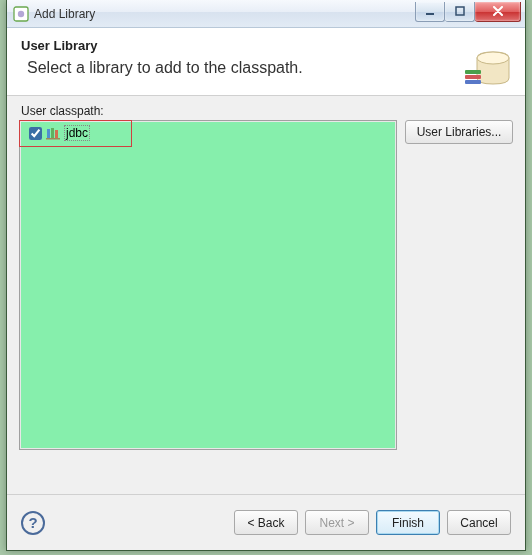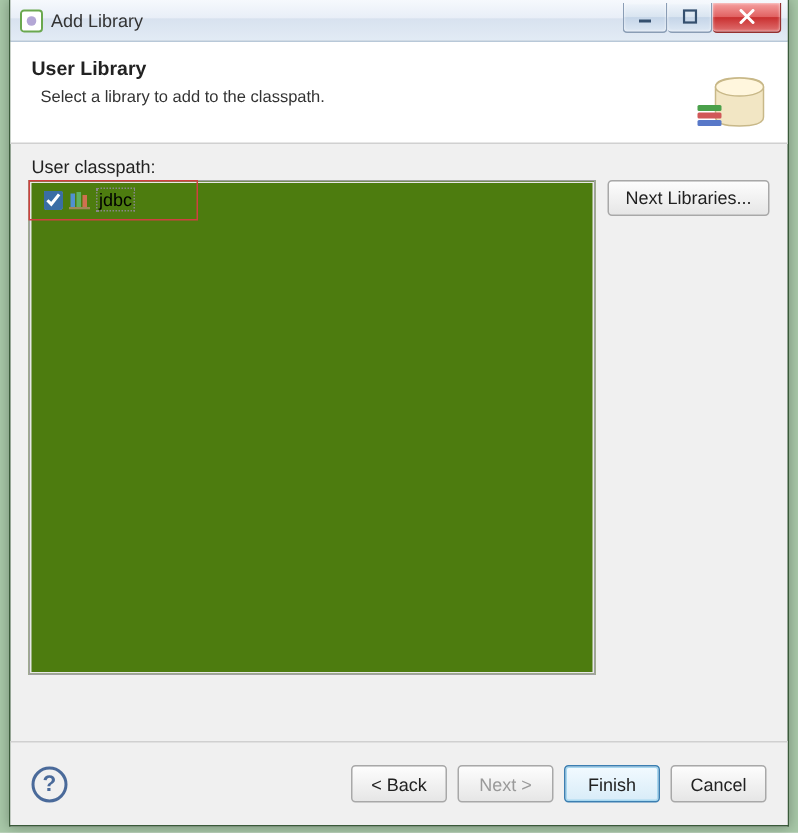--- a/index.html
+++ b/index.html
@@ -77,21 +77,21 @@
   .header-text-col {
     flex: 1;
   }
   .header-title {
     font-weight: bold;
     font-size: 13px;
     color: #222;
     margin-bottom: 6px;
   }
   .header-desc {
-    font-size: 11px;
+    font-size: 16px;
     color: #333;
     margin-left: 6px;
   }
   .header-art {
     width: 52px; height: 52px;
     flex-shrink: 0;
     margin-left: 8px;
   }
   .body-pane {
     padding: 8px 12px 4px 12px;
@@ -102,21 +102,21 @@
     margin-left: 2px;
   }
   .list-row {
     display: flex;
     align-items: flex-start;
     margin-top: 2px;
   }
   .list-box {
     width: 378px;
     height: 330px;
-    background: #4d7c0f;
+    background: #86efac;
     border: 1px solid #a0a0a0;
     box-shadow: inset 0 0 0 1px #e8e8e8;
     padding: 3px;
     position: relative;
   }
   .highlight-box {
     position: absolute;
     left: -1px; top: -1px;
     width: 113px; height: 27px;
     border: 1px solid #d04040;
@@ -263,21 +263,21 @@
               <rect x="1" y="4" width="3" height="9" fill="#5090d0"></rect>
               <rect x="5" y="3" width="3" height="10" fill="#60b060"></rect>
               <rect x="9" y="5" width="3" height="8" fill="#d07050"></rect>
               <rect x="0" y="13" width="14" height="1.5" fill="#a08858"></rect>
             </svg>
           </span>
           <span class="lib-label">jdbc</span>
         </div>
       </div>
       <div class="side-col">
-        <button class="side-btn">Next Libraries...</button>
+        <button class="side-btn">User Libraries...</button>
       </div>
     </div>
   </div>
 
   <div class="footer">
     <div class="help-icon">
       <span>?</span>
     </div>
     <div class="footer-spacer"></div>
     <button class="footer-btn">&lt; Back</button>

